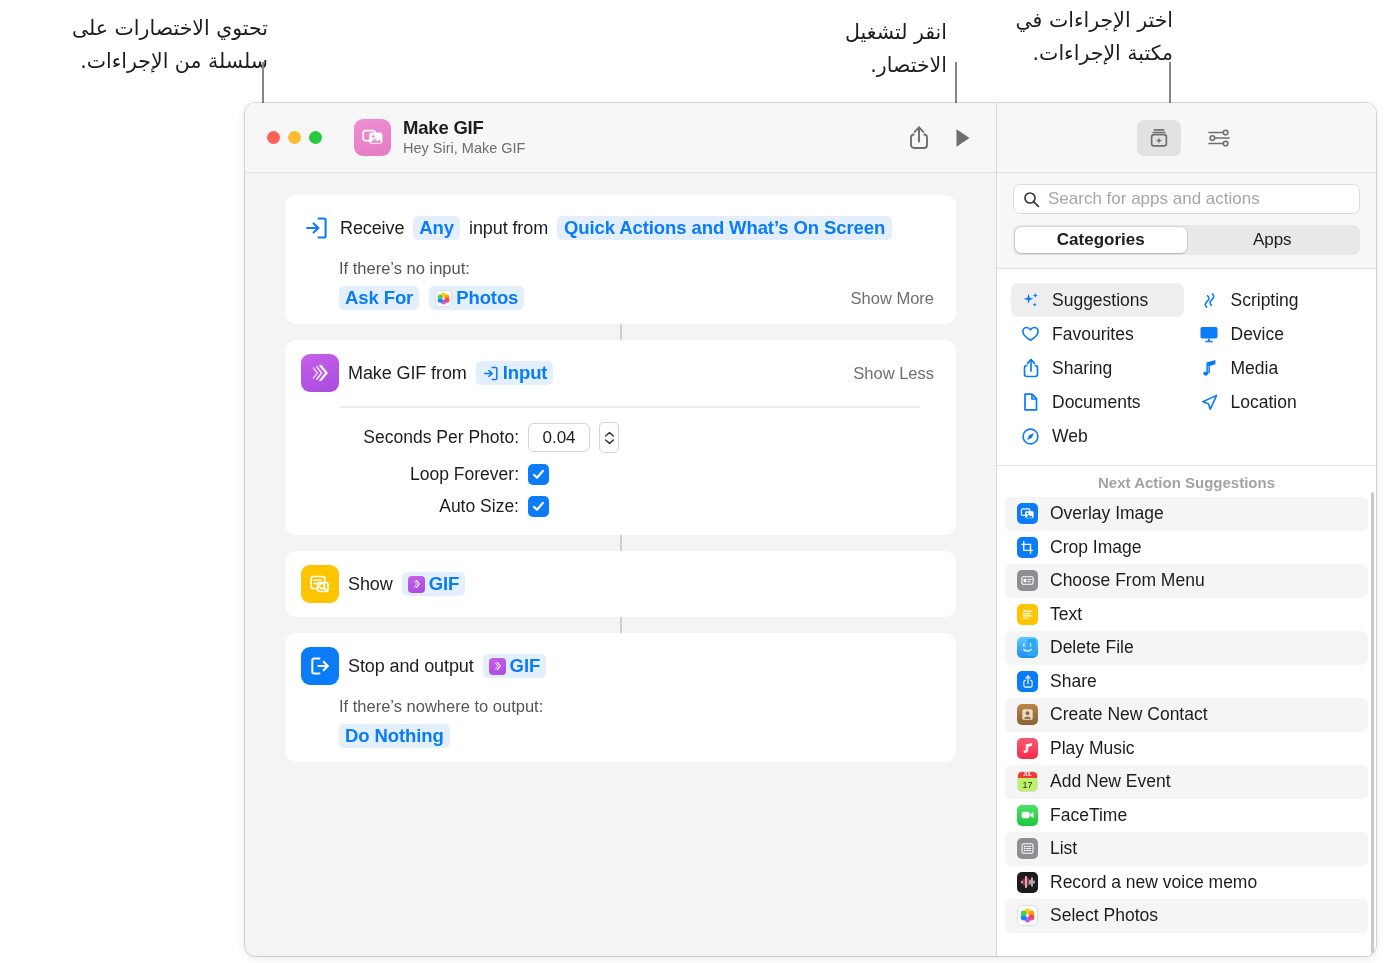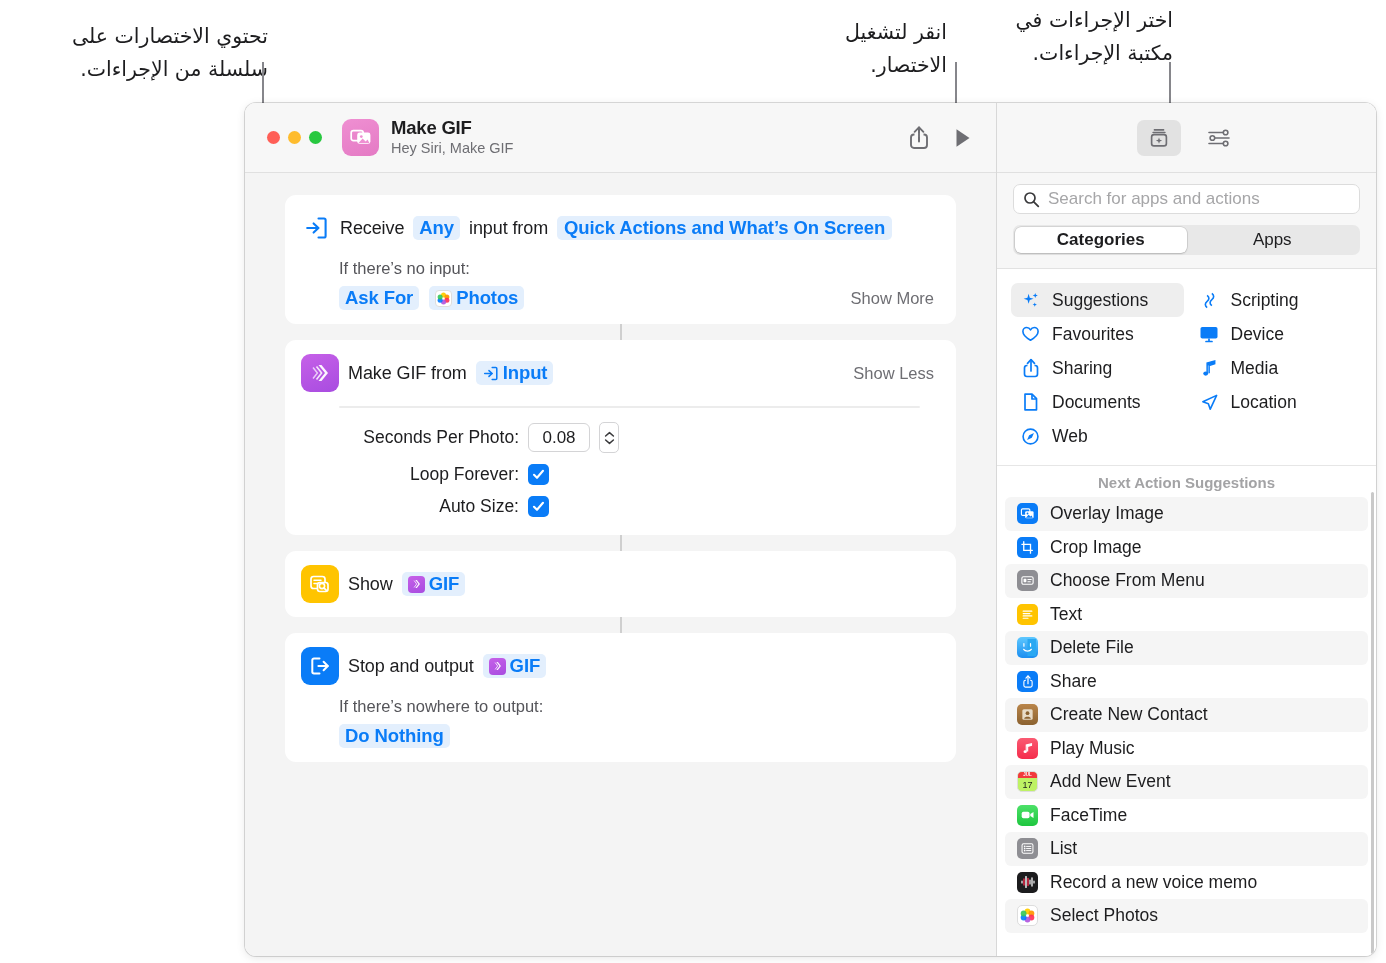--- a/index.html
+++ b/index.html
@@ -14,21 +14,21 @@
   
   .callout {
     position: absolute;
     font-family: "DejaVu Sans", sans-serif;
     font-size: 20.5px;
     line-height: 1.62;
     color: #1d1d1f;
     direction: rtl;
     white-space: pre-line;
   }
-  #callout-left  { top: 20px; left: 0px;  width: 268px; text-align: right; }
+  #callout-left  { top: 12px; left: 0px;  width: 268px; text-align: right; }
   #callout-mid   { top: 16px; left: 795px; width: 152px; text-align: right; }
   #callout-right { top: 4px; left: 955px; width: 218px; text-align: right; }
 
   .lead-line {
     position: absolute;
     background: #86868b;
     width: 2px;
   }
   .lead-tick {
     position: absolute;
@@ -67,21 +67,21 @@
     flex-shrink: 0;
   }
   .traffic-lights { display: flex; gap: 8px; align-items: center; }
   .tl { width: 13px; height: 13px; border-radius: 50%; }
   .tl.red { background: #ff5f57; }
   .tl.yellow { background: #febc2e; }
   .tl.green { background: #28c840; }
 
   #shortcut-identity {
     display: flex; align-items: center; gap: 12px;
-    margin-left: 20px;
+    margin-left: 32px;
   }
   #shortcut-glyph {
     width: 37px; height: 37px; border-radius: 9px;
     background: linear-gradient(160deg,#ef8fd2,#e47ac4);
     display: flex; align-items: center; justify-content: center;
     flex-shrink: 0;
   }
   #shortcut-titles { display: flex; flex-direction: column; gap: 0px; }
   #shortcut-title {
     font-size: 18.5px; font-weight: bold; color: #1d1d1f;
@@ -435,21 +435,21 @@
             <span>Input</span>
           </span>
           <span class="show-toggle">Show Less</span>
         </div>
 
         <div class="param-divider"></div>
 
         <div class="param-grid">
           <div class="param-row">
             <span class="param-label">Seconds Per Photo:</span>
-            <span class="param-field">0.08</span>
+            <span class="param-field">0.04</span>
             <span class="stepper">
               <svg width="11" height="7" viewBox="0 0 11 7">
                   <path d="M1.6 5 L5.5 1.6 L9.4 5" stroke="#3a3a3c" stroke-width="1.5" fill="none" stroke-linecap="round" stroke-linejoin="round"></path>
                 </svg>
               <svg width="11" height="7" viewBox="0 0 11 7">
                   <path d="M1.6 2 L5.5 5.4 L9.4 2" stroke="#3a3a3c" stroke-width="1.5" fill="none" stroke-linecap="round" stroke-linejoin="round"></path>
                 </svg>
             </span>
           </div>
           <div class="param-row">

